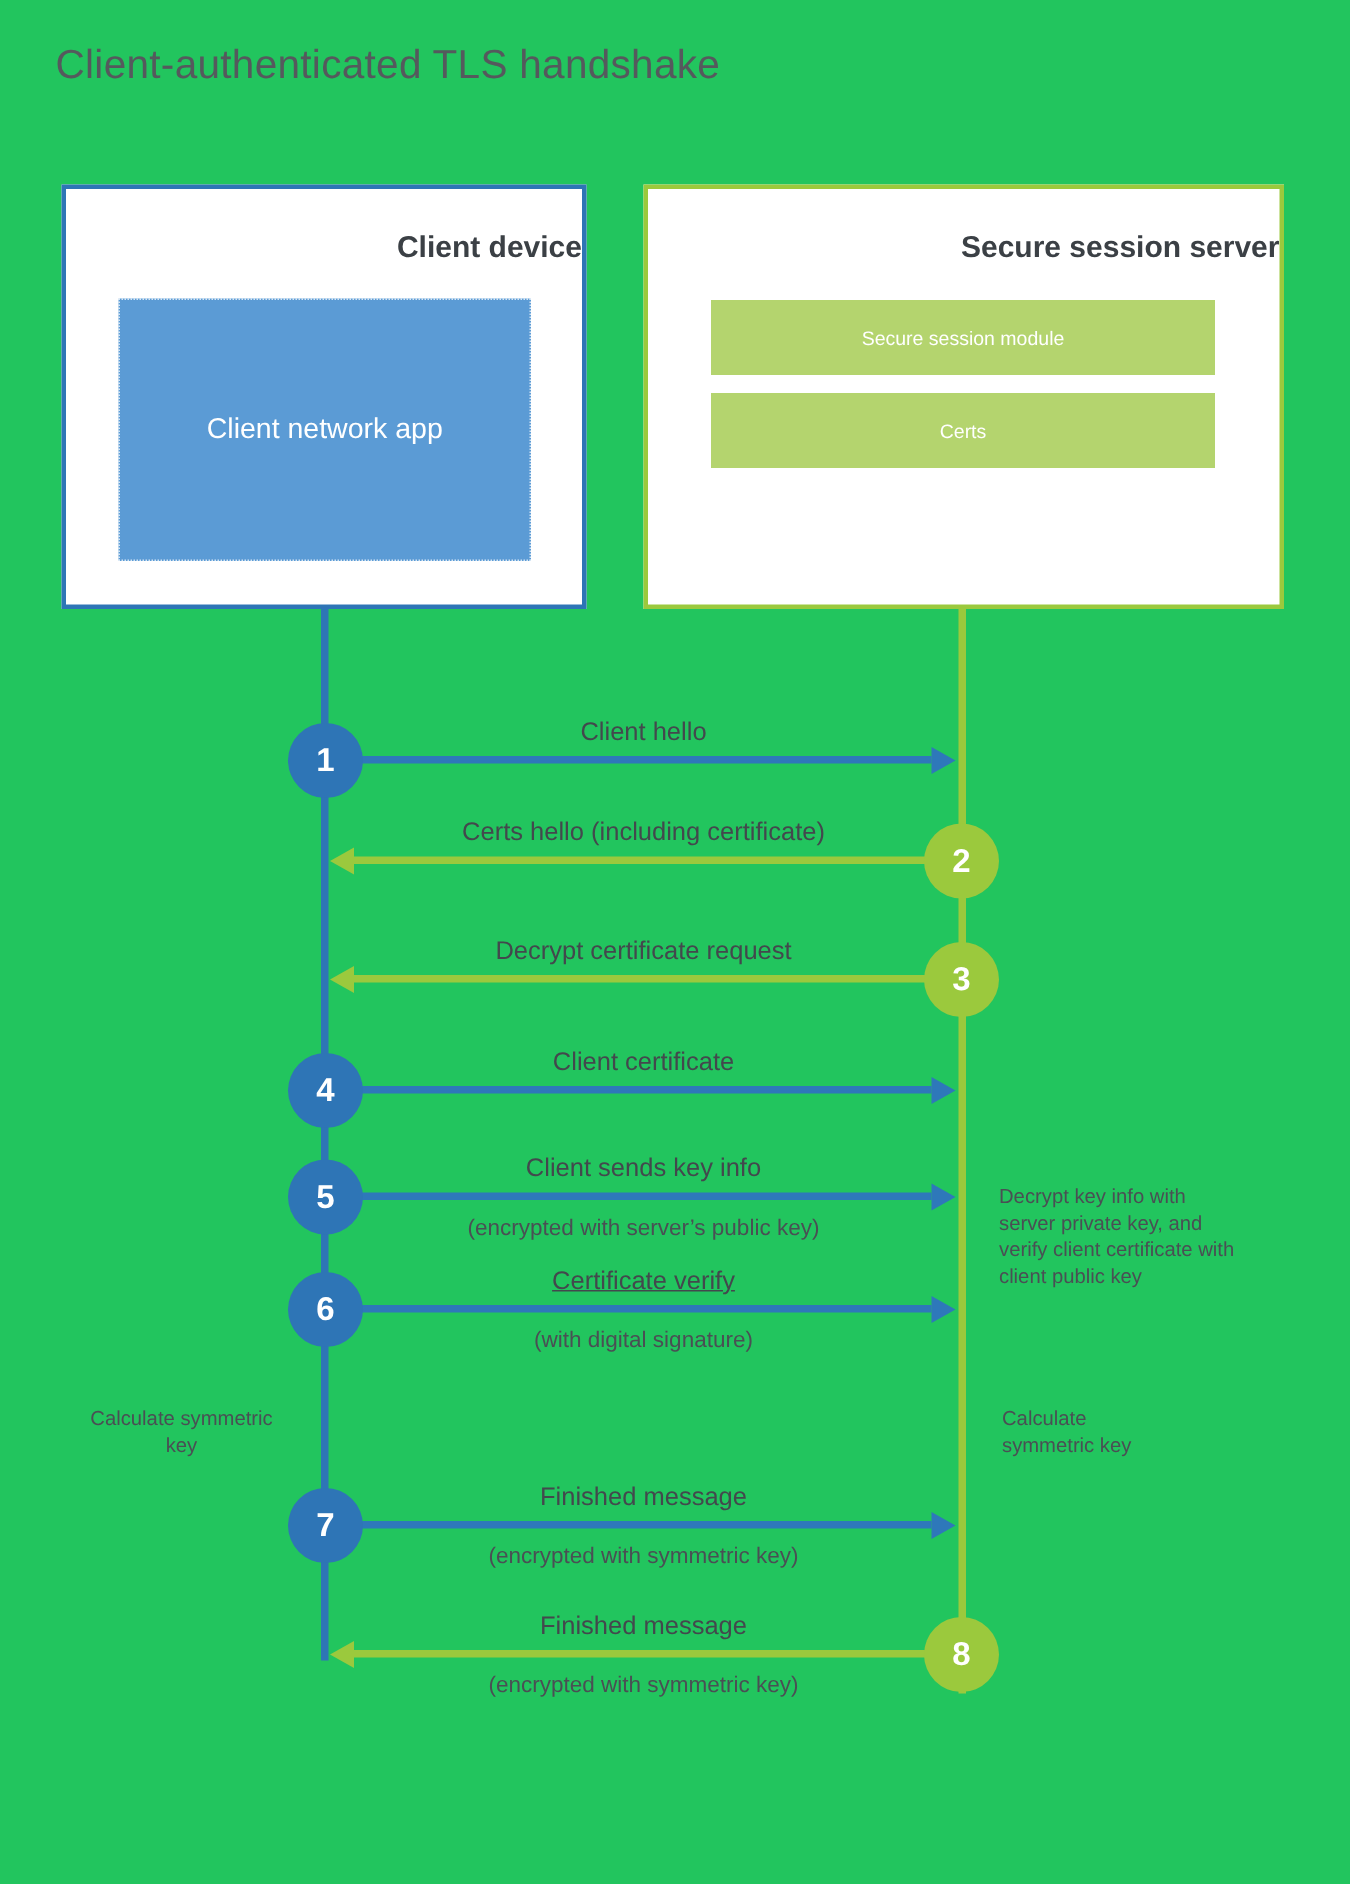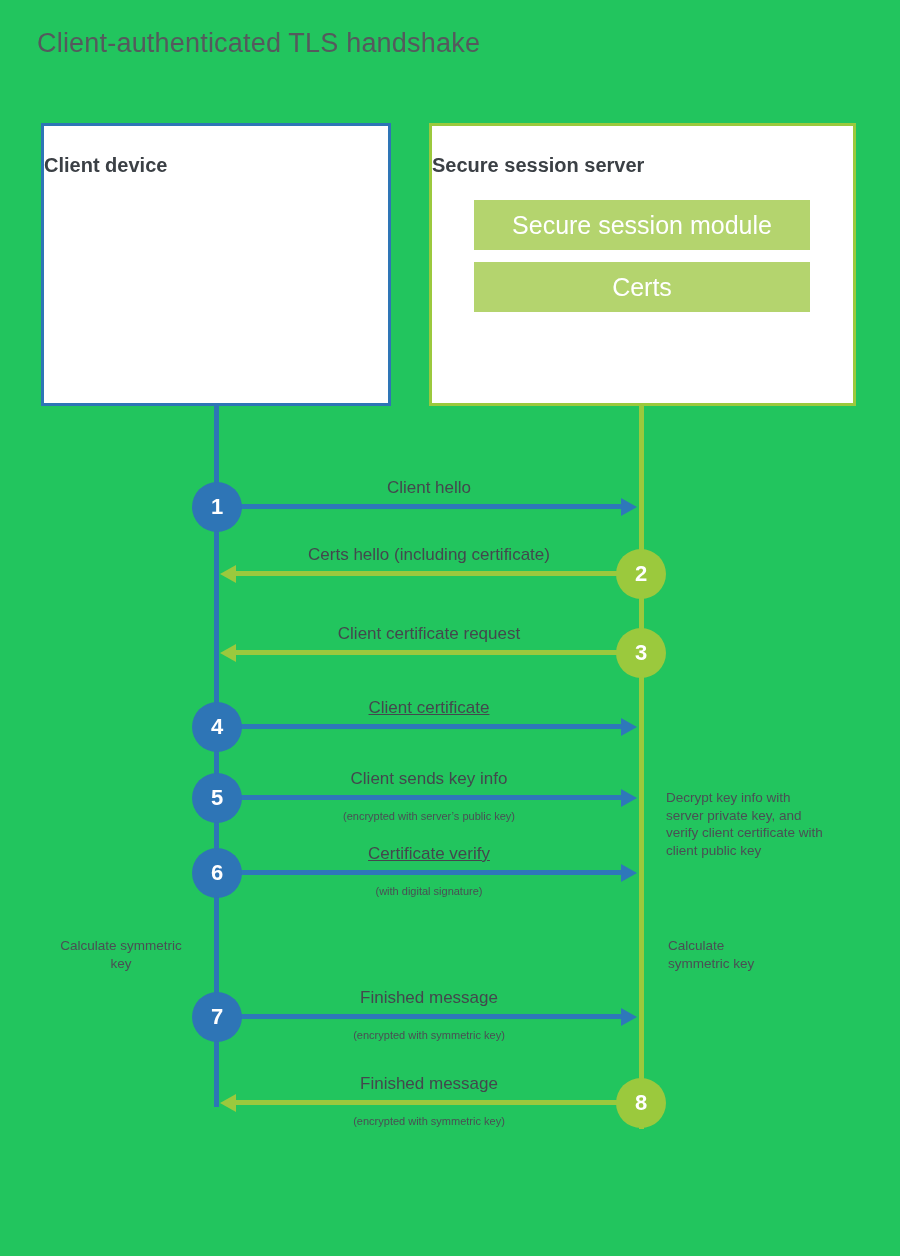--- a/index.html
+++ b/index.html
@@ -17,40 +17,40 @@
     left:37px;top:28px;width:700px;
     font-size:27px;font-weight:300;letter-spacing:0.2px;
     color:#55595d;
   }
 
   
   .actor-box{box-sizing:border-box;background:#ffffff;}
   #client-box{left:41px;top:123px;width:350px;height:283px;border:3px solid #2e75b6;}
   #server-box{left:429px;top:123px;width:427px;height:283px;border:3px solid #9bc93d;}
   .actor-title{
-    left:0;right:0;top:28px;text-align:left;
+    left:0;right:0;top:28px;text-align:right;
     font-size:20px;font-weight:bold;color:#3b4045;
   }
 
   
   #client-app{
     left:79px;top:199px;width:275px;height:175px;
     background:#5b9bd5;border:1px dotted rgba(255,255,255,0.75);
     box-sizing:border-box;
     display:flex;align-items:center;justify-content:center;text-align:center;
     color:#ffffff;font-size:19px;line-height:1.55;
   }
   #client-app .inner{width:200px;}
 
   
   .server-bar{
     left:474px;width:336px;height:50px;
     background:#b4d46e;
     display:flex;align-items:center;justify-content:center;
-    color:#ffffff;font-size:25px;
+    color:#ffffff;font-size:13px;
   }
   #server-bar-0{top:200px;}
   #server-bar-1{top:262px;}
   #server-bar-2{top:323px;}
 
   
   .lifeline{width:5px;top:405px;}
   #lifeline-client{left:214px;height:702px;background:#2e75b6;}
   #lifeline-server{left:639px;height:724px;background:#9bc93d;}
 
@@ -74,38 +74,41 @@
   }
   .head-right{right:-16px;border-left:16px solid #2e78ba;}
   .head-left{left:-16px;border-right:16px solid #9bc93d;}
 
   .step-label{
     left:217px;width:424px;text-align:center;
     font-size:17px;color:#43484d;z-index:4;
   }
   .step-sub{
     left:217px;width:424px;text-align:center;
-    font-size:11px;color:#4a4f54;z-index:4;
+    font-size:15px;color:#4a4f54;z-index:4;
   }
 
   
   .note{font-size:13.5px;line-height:1.3;color:#4a4f54;}
   #decrypt-note{left:666px;top:763px;width:162px;text-align:left;margin-top:26px;}
   #calc-left{left:56px;top:937px;width:130px;text-align:center;}
   #calc-right{left:668px;top:937px;width:110px;text-align:left;}
 </style>
 </head>
 <body>
 
 <div id="page">
 
   <div class="abs" id="diagram-title">Client-authenticated TLS handshake</div>
 
   <div class="abs actor-box" id="client-box">
     <div class="abs actor-title">Client device</div>
+  </div>
+  <div class="abs" id="client-app">
+    <div class="inner">Client network app</div>
   </div>
 
   <div class="abs actor-box" id="server-box">
     <div class="abs actor-title">Secure session server</div>
   </div>
   <div class="abs server-bar" id="server-bar-0">Secure session module</div>
   <div class="abs server-bar" id="server-bar-1">Certs</div>
 
   <div class="abs lifeline" id="lifeline-client"></div>
   <div class="abs lifeline" id="lifeline-server"></div>
@@ -118,26 +121,26 @@
       <div class="abs step-label" style="top: 478px;">Client hello</div>
       <div class="abs arrow-line arrow-green" style="top: 571px; left: 236px; width: 405px;">
         <span class="arrowhead head-left"></span>
       </div>
       <div class="abs step-circle circle-green" style="left: 616px; top: 549px;">2</div>
       <div class="abs step-label" style="top: 545px;">Certs hello (including certificate)</div>
       <div class="abs arrow-line arrow-green" style="top: 650px; left: 236px; width: 405px;">
         <span class="arrowhead head-left"></span>
       </div>
       <div class="abs step-circle circle-green" style="left: 616px; top: 628px;">3</div>
-      <div class="abs step-label" style="top: 624px;">Client certificate request</div>
+      <div class="abs step-label" style="top: 624px;">Decrypt certificate request</div>
       <div class="abs arrow-line arrow-blue" style="top: 724px; left: 217px; width: 404px;">
         <span class="arrowhead head-right"></span>
       </div>
       <div class="abs step-circle circle-blue" style="left: 192px; top: 702px;">4</div>
-      <div class="abs step-label" style="top: 698px; text-decoration: underline;">Client certificate</div>
+      <div class="abs step-label" style="top: 698px;">Client certificate</div>
       <div class="abs arrow-line arrow-blue" style="top: 795px; left: 217px; width: 404px;">
         <span class="arrowhead head-right"></span>
       </div>
       <div class="abs step-circle circle-blue" style="left: 192px; top: 773px;">5</div>
       <div class="abs step-label" style="top: 769px;">Client sends key info</div>
       <div class="abs step-sub" style="top: 810px;">(encrypted with server’s public key)</div>
       <div class="abs arrow-line arrow-blue" style="top: 870px; left: 217px; width: 404px;">
         <span class="arrowhead head-right"></span>
       </div>
       <div class="abs step-circle circle-blue" style="left: 192px; top: 848px;">6</div>

